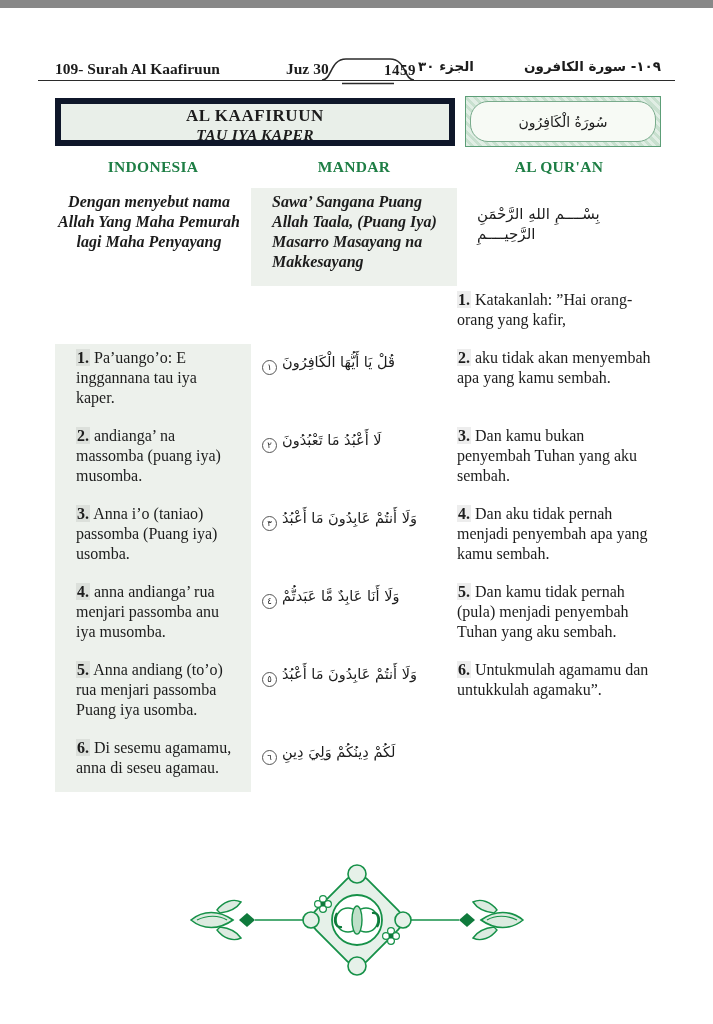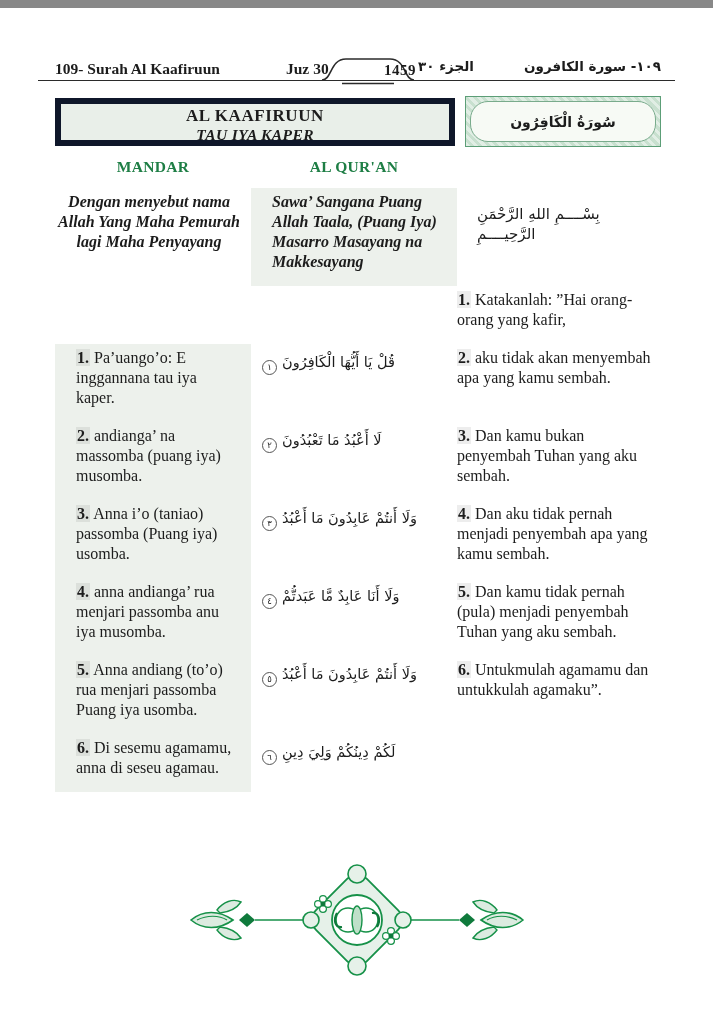--- a/index.html
+++ b/index.html
@@ -34,21 +34,21 @@
     position:absolute; top:88px; left:465px; width:196px; height:51px;
     box-sizing:border-box; border:1px solid #5c9e77; padding:4px;
     background:
       repeating-linear-gradient(45deg, rgba(255,255,255,.45) 0 3px, rgba(0,0,0,0) 3px 6px),
       #c8e0cf;
   }
   .cartouche .inner {
     height:100%; box-sizing:border-box; background:#f7faf5;
     border:1.5px solid #79ab8c; border-radius:18px;
     display:flex; align-items:center; justify-content:center;
-    font-family:"DejaVu Sans", sans-serif; font-size:14px; font-weight:bold; direction:rtl;
+    font-family:"DejaVu Sans", sans-serif; font-size:14px; font-weight:normal; direction:rtl;
   }
 
   
   .col-heads {
     position:absolute; top:150px; left:55px; width:606px;
     display:grid; grid-template-columns:196px 206px 204px;
   }
   .col-heads div {
     text-align:center; color:#1e7e45; font-weight:bold; font-size:15.5px; letter-spacing:.3px;
   }
@@ -102,20 +102,21 @@
 
   <div class="banner">
     <div class="l1">AL KAAFIRUUN</div>
     <div class="l2">TAU IYA KAPER</div>
   </div>
   <div class="cartouche">
     <div class="inner">سُورَةُ الْكَافِرُون</div>
   </div>
 
   <div class="col-heads">
+    <div>INDONESIA</div>
     <div>MANDAR</div>
     <div>AL QUR'AN</div>
   </div>
 
   <div class="content">
 
     <div class="c1 bismillah-id">Dengan menyebut nama Allah Yang Maha Pemurah lagi Maha Penyayang</div>
     <div class="c2 bismillah-md">Sawa’ Sangana Puang Allah Taala, (Puang Iya) Masarro Masayang na Makkesayang</div>
     <div class="c3 bismillah-ar">بِسْــــمِ اللهِ الرَّحْمَنِ الرَّحِيــــمِ</div>
 

